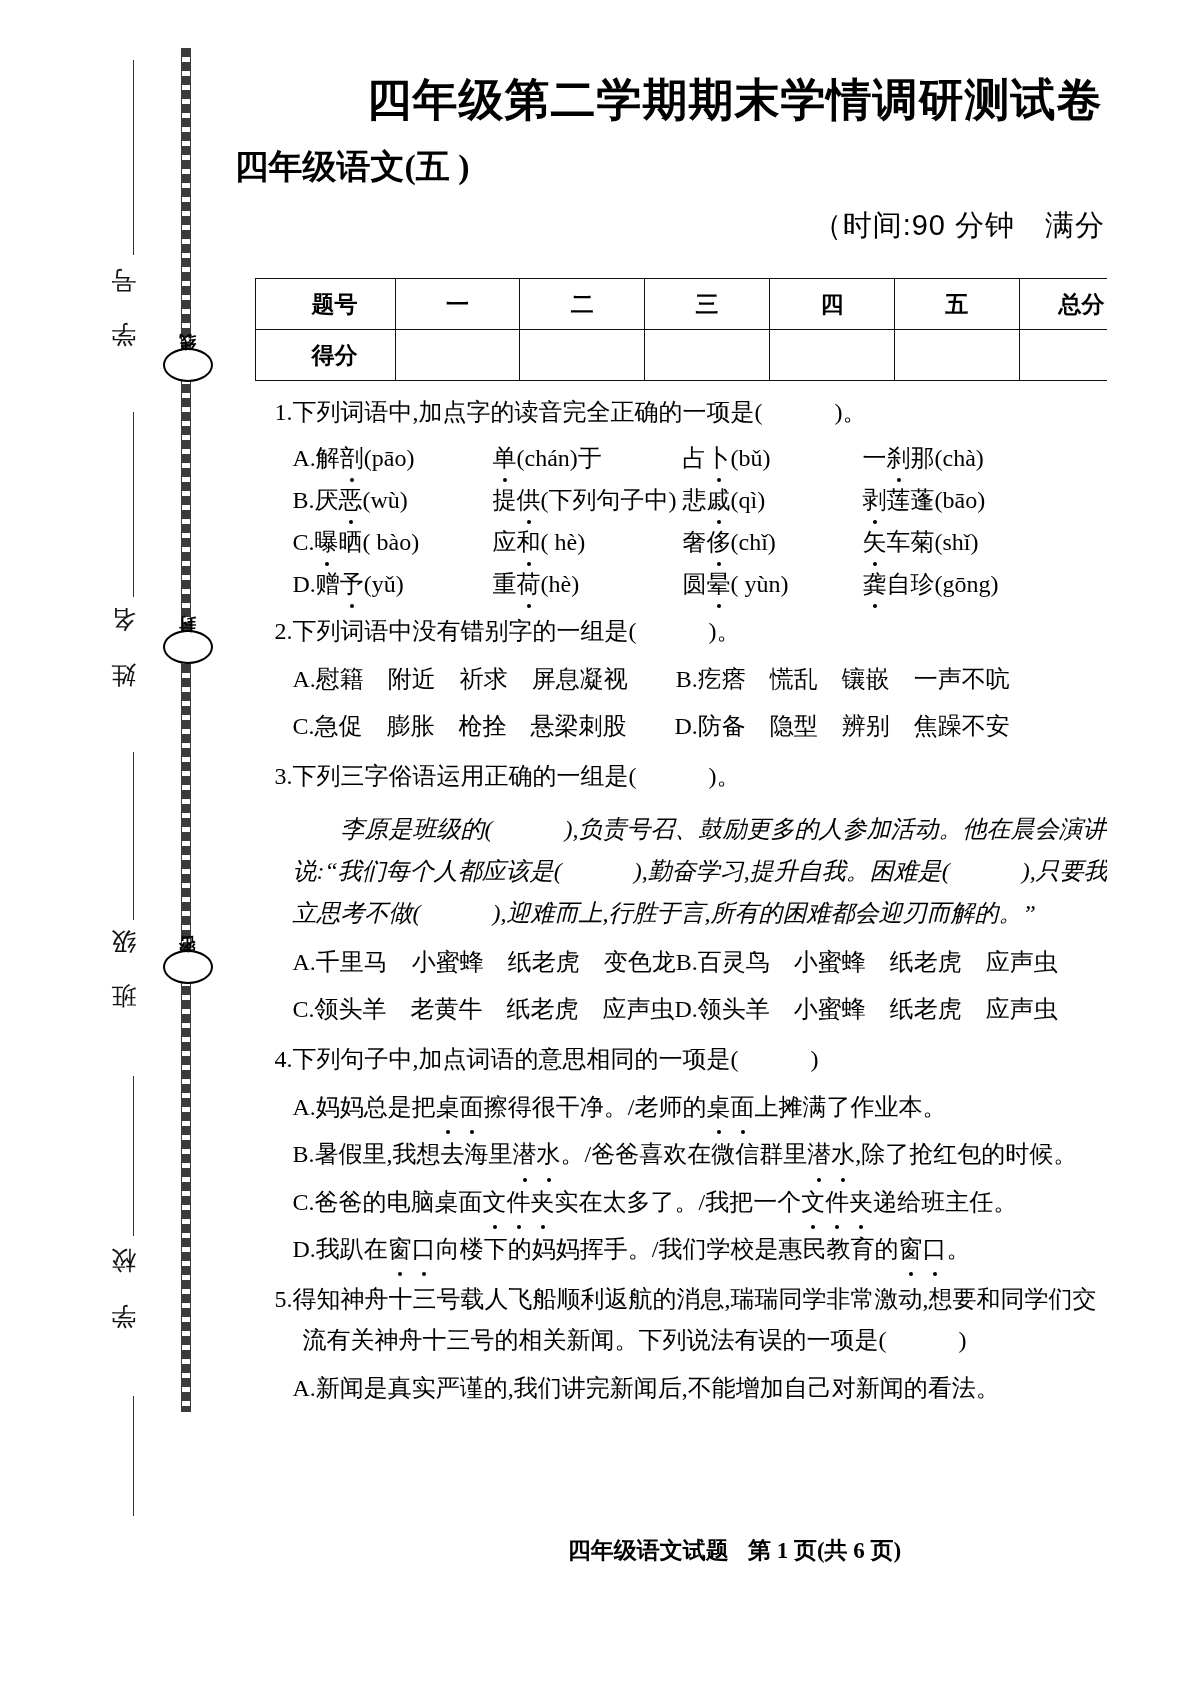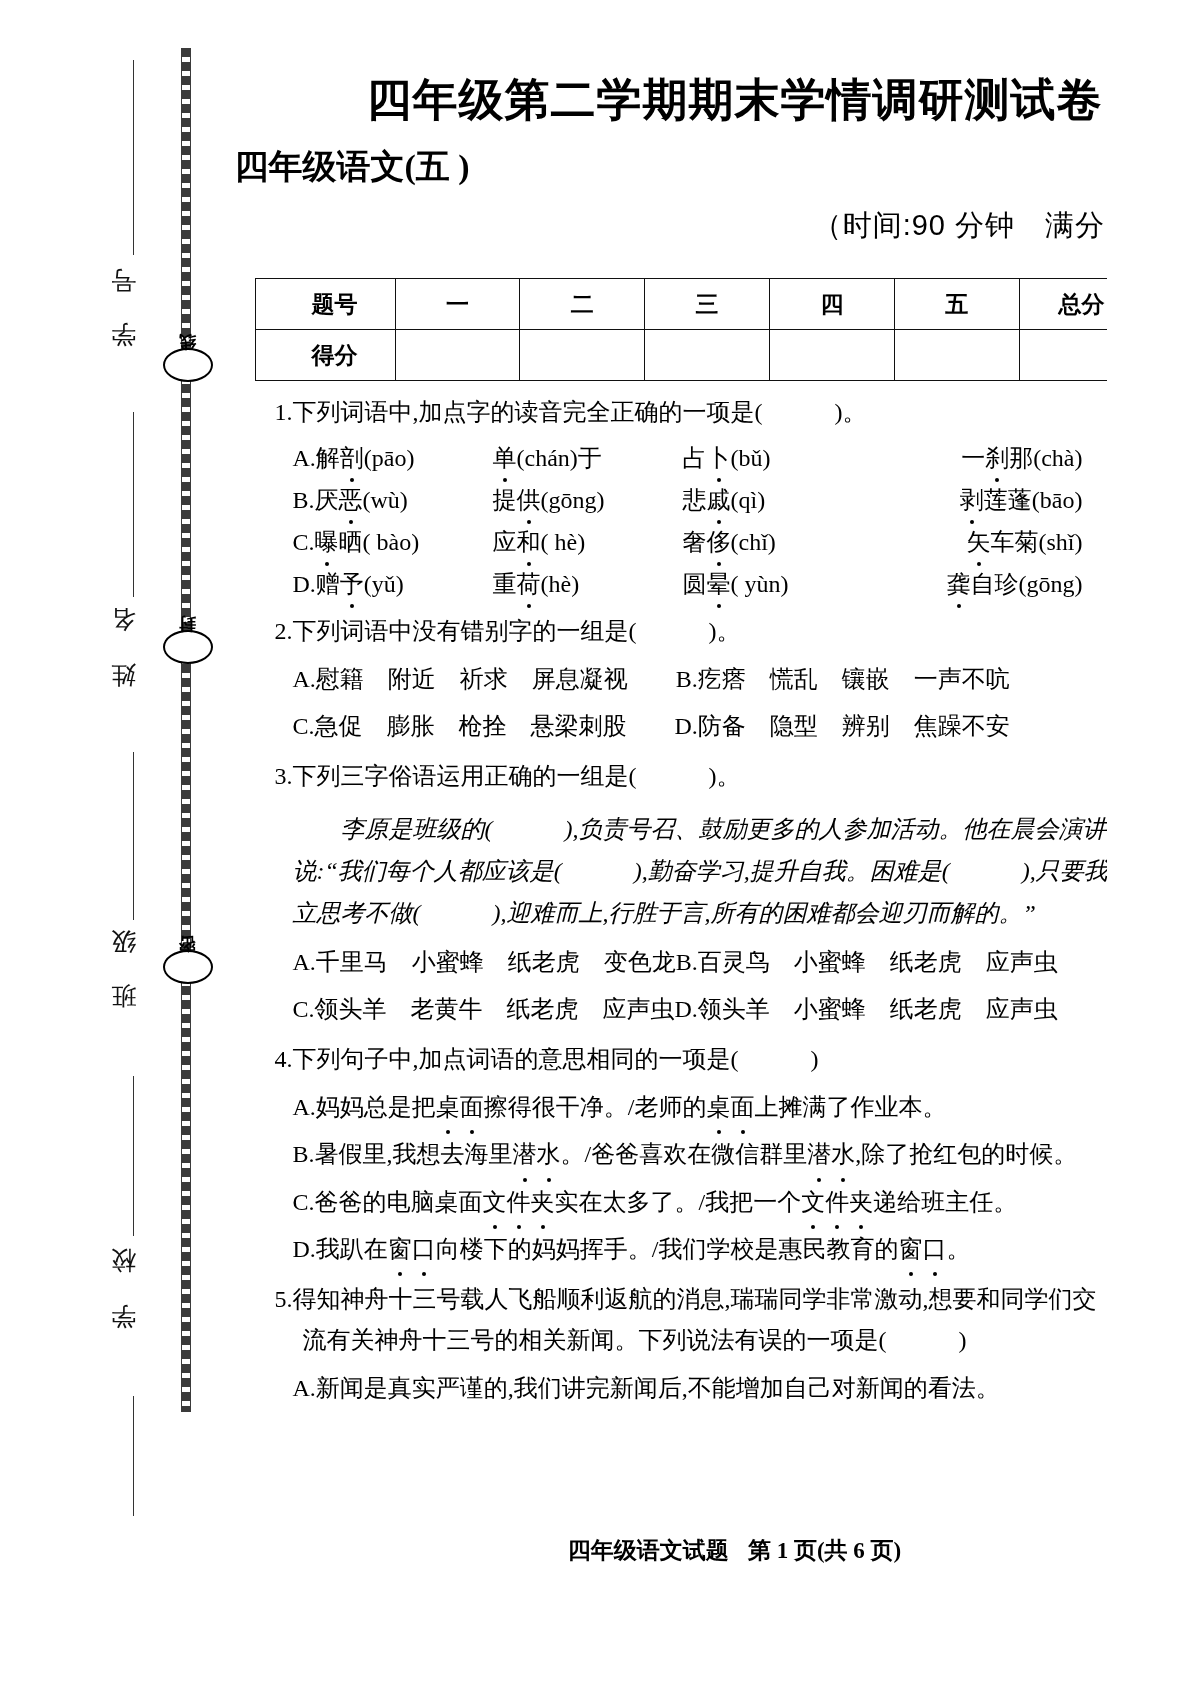--- a/index.html
+++ b/index.html
@@ -180,21 +180,21 @@
   .opt-cols {
     display: flex;
     margin: 10px 0 0 58px;
     font-size: 24px;
     font-family: "Liberation Serif", serif;
   }
   .opt-cols > span { display: inline-block; }
   .c1 { width: 200px; }
   .c2 { width: 190px; }
   .c3 { width: 180px; }
-  .c4 { width: 220px; text-align: right; }
+  .c4 { width: 220px; }
 
   
   .dot {
     position: relative;
     display: inline-block;
   }
   .dot::after {
     content: "";
     position: absolute;
     left: 50%;
@@ -291,21 +291,21 @@
       <span>1.</span><span>下列词语中,加点字的读音完全正确的一项是(　　　)。</span>
     </div>
     <div class="opt-cols">
       <span class="c1"><span>A.</span><span>解</span><span class="dot">剖</span><span>(pāo)</span></span>
       <span class="c2"><span></span><span class="dot">单</span><span>(chán)于</span></span>
       <span class="c3"><span>占</span><span class="dot">卜</span><span>(bǔ)</span></span>
       <span class="c4"><span>一</span><span class="dot">刹</span><span>那(chà)</span></span>
     </div>
     <div class="opt-cols">
       <span class="c1"><span>B.</span><span>厌</span><span class="dot">恶</span><span>(wù)</span></span>
-      <span class="c2"><span>提</span><span class="dot">供</span><span>(gōng)</span></span>
+      <span class="c2"><span>提</span><span class="dot">供</span><span>(下列句子中)</span></span>
       <span class="c3"><span>悲</span><span class="dot">戚</span><span>(qì)</span></span>
       <span class="c4"><span></span><span class="dot">剥</span><span>莲蓬(bāo)</span></span>
     </div>
     <div class="opt-cols">
       <span class="c1"><span>C.</span><span></span><span class="dot">曝</span><span>晒( bào)</span></span>
       <span class="c2"><span>应</span><span class="dot">和</span><span>( hè)</span></span>
       <span class="c3"><span>奢</span><span class="dot">侈</span><span>(chǐ)</span></span>
       <span class="c4"><span></span><span class="dot">矢</span><span>车菊(shǐ)</span></span>
     </div>
     <div class="opt-cols">

